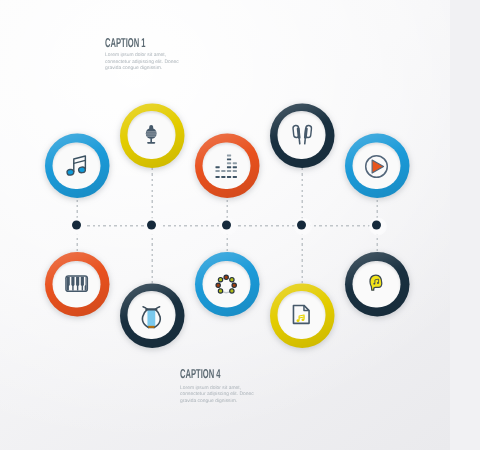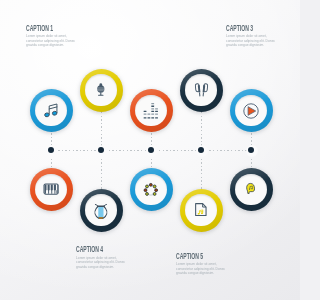--- a/index.html
+++ b/index.html
@@ -6,21 +6,21 @@
   body{width:300px;height:300px;overflow:hidden;
     font-family:"Liberation Sans",sans-serif;
     background:#f1f1f3;}
   #stage{position:relative;width:300px;height:300px;
     background:
       radial-gradient(ellipse 330px 290px at 30% 16%, rgba(255,255,255,.98) 0%, rgba(255,255,255,.45) 55%, rgba(255,255,255,0) 85%),
       linear-gradient(143deg, #f8f8f9 0%, #f4f4f6 42%, #eaeaed 100%);
     overflow:hidden;}
 
   
-  .cap{position:absolute;}
+  .cap{position:absolute;margin-left:44px;}
   .cap .t{font-weight:700;font-size:8.6px;line-height:8.6px;color:#5c6a73;
     transform:scaleX(.59);transform-origin:left top;white-space:nowrap;}
   .cap .b{margin-top:2.2px;font-size:3.3px;line-height:4.4px;color:#a9b1b7;
     width:50px;}
 
   
   .hline{position:absolute;left:51px;top:150px;width:200px;height:1px;
     background-image:repeating-linear-gradient(to right,#c0c5c9 0 1.5px,rgba(0,0,0,0) 1.5px 3.6px);}
   .vline{position:absolute;width:1px;
     background-image:repeating-linear-gradient(to bottom,#c0c5c9 0 1.5px,rgba(0,0,0,0) 1.5px 3.6px);}
@@ -42,30 +42,22 @@
 </style>
 </head>
 <body>
 
 <div id="stage">
 
   <div class="cap" style="left:26px;top:23.6px">
     <div class="t">CAPTION 1</div>
     <div class="b">Lorem ipsum dolor sit amet, consectetur adipiscing elit. Donec gravida congue dignissim.</div>
   </div>
-  <div class="cap" style="left:226px;top:23.6px">
-    <div class="t">CAPTION 3</div>
-    <div class="b">Lorem ipsum dolor sit amet, consectetur adipiscing elit. Donec gravida congue dignissim.</div>
-  </div>
   <div class="cap" style="left:76px;top:245px">
     <div class="t">CAPTION 4</div>
-    <div class="b">Lorem ipsum dolor sit amet, consectetur adipiscing elit. Donec gravida congue dignissim.</div>
-  </div>
-  <div class="cap" style="left:176px;top:251.6px">
-    <div class="t">CAPTION 5</div>
     <div class="b">Lorem ipsum dolor sit amet, consectetur adipiscing elit. Donec gravida congue dignissim.</div>
   </div>
 
   <div class="hline"></div>
 
   <div class="vline" style="left:51px;top:133px;height:14px"></div>
   <div class="vline" style="left:51px;top:155px;height:14px"></div>
   <div class="vline" style="left:101px;top:112px;height:35px"></div>
   <div class="vline" style="left:101px;top:155px;height:35px"></div>
   <div class="vline" style="left:151px;top:133px;height:14px"></div>

